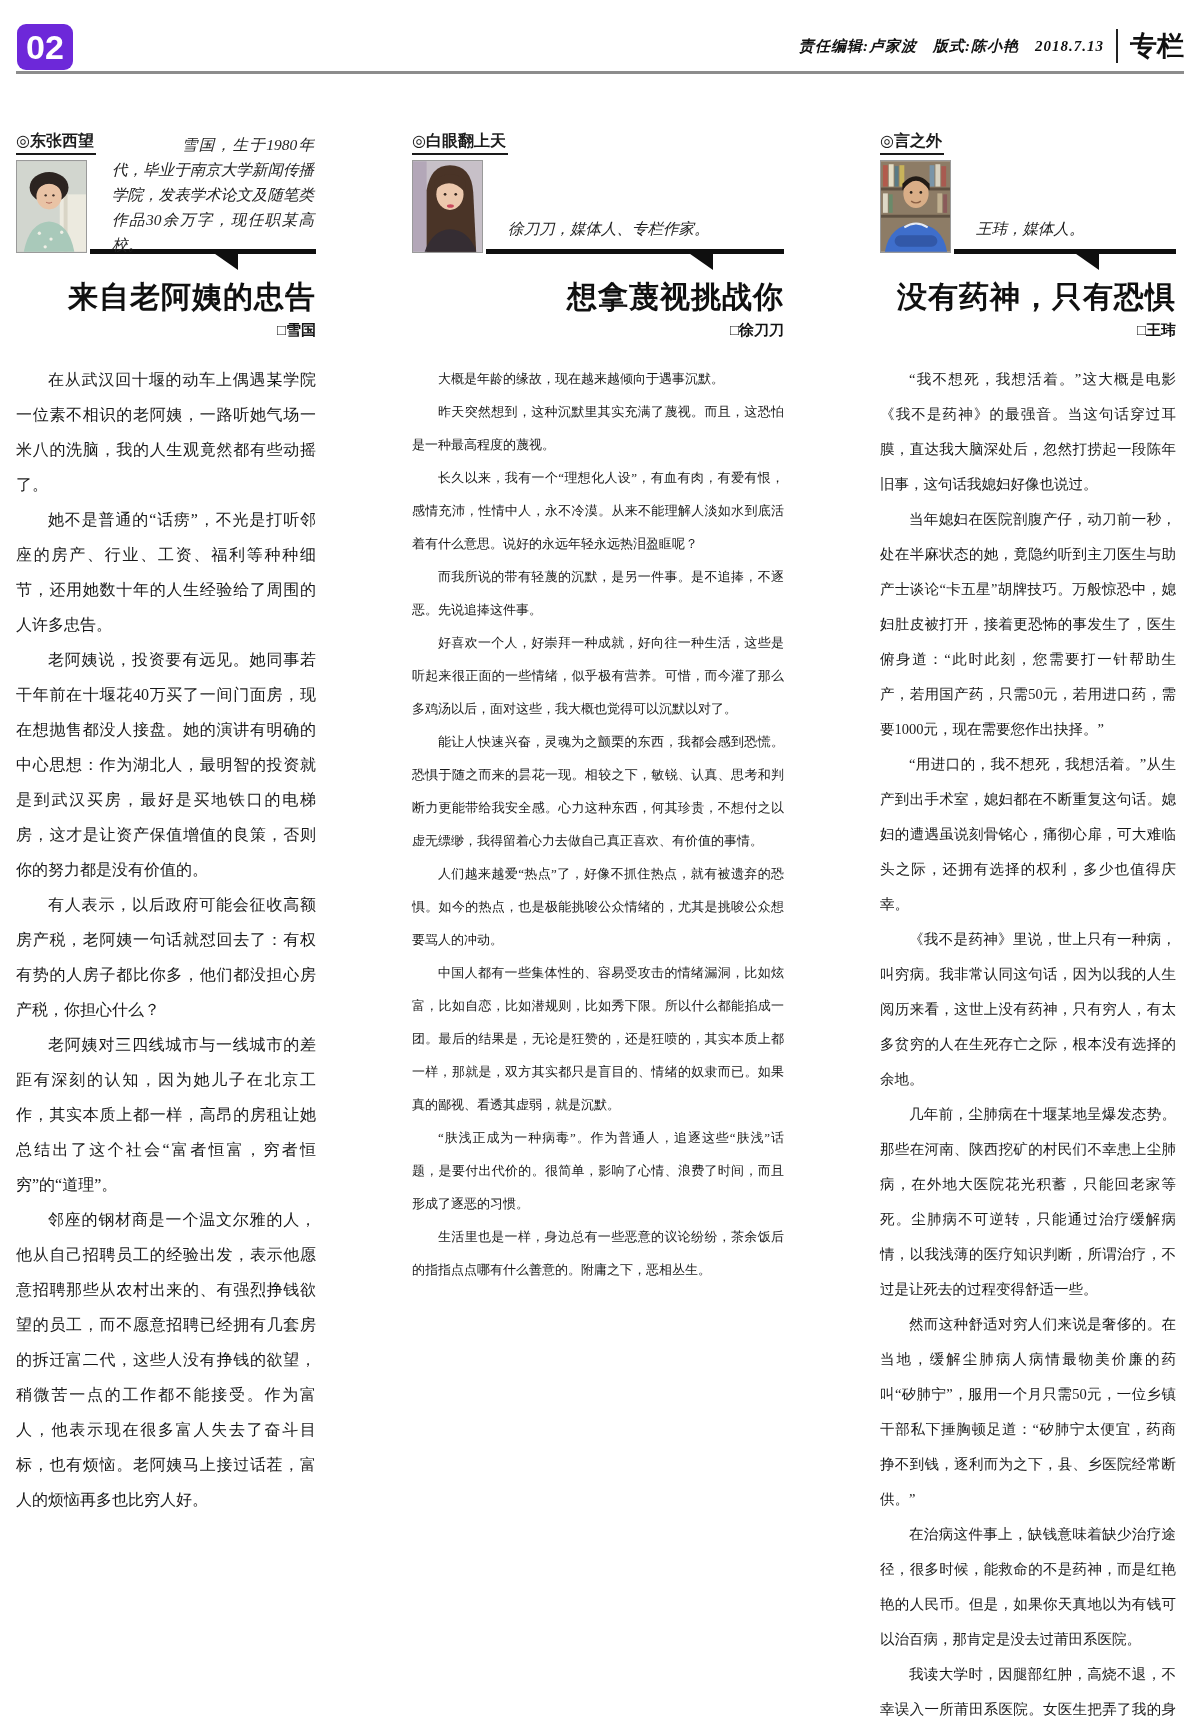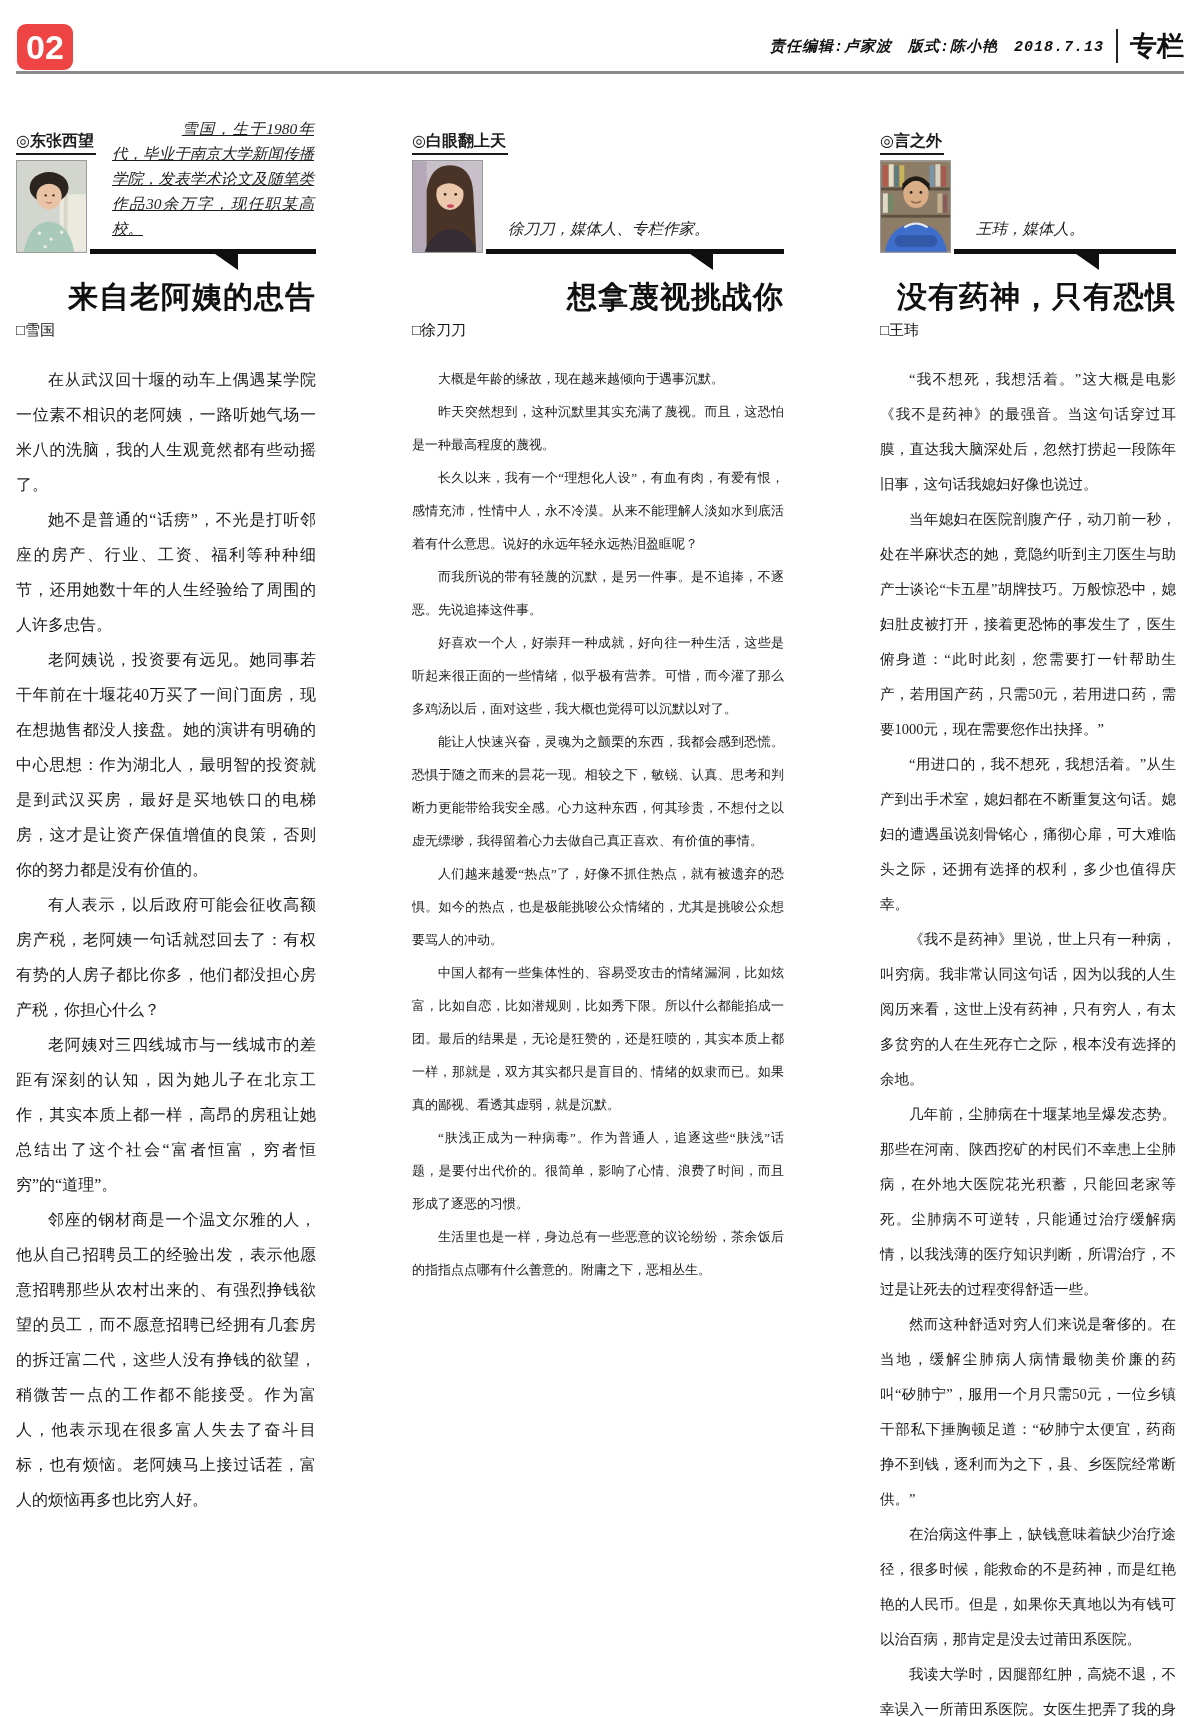--- a/index.html
+++ b/index.html
@@ -1,49 +1,49 @@
 <!DOCTYPE html>
 <html><head>
 <meta charset="utf-8">
 <style>
   html,body{margin:0;padding:0;background:#e9e9e9;}
   .page{position:relative;width:1200px;height:1717px;background:#ffffff;margin:0 auto;overflow:hidden;
         font-family:"Liberation Serif","DejaVu Serif",serif;color:#1c1c1c;}
 
   
-  .pagenum{position:absolute;left:17px;top:24px;width:56px;height:46px;background:#ef4444;border-radius:9px;
+  .pagenum{position:absolute;left:17px;top:24px;width:56px;height:46px;background:#6d28d9;border-radius:9px;
            color:#fff;display:flex;align-items:center;justify-content:center;
            font-family:"Liberation Sans","DejaVu Sans",sans-serif;font-weight:bold;font-size:34px;}
   .masthead{position:absolute;right:16px;top:28px;display:flex;align-items:center;gap:12px;}
-  .edition{font-family:Liberation Mono, monospace;font-weight:bold;font-style:italic;
+  .edition{font-family:Liberation Serif, serif;font-weight:bold;font-style:italic;
            font-size:15px;letter-spacing:1px;color:#111;}
   .mast-divider{width:2px;height:34px;background:#222;}
   .section-name{font-family:"Liberation Sans","DejaVu Sans",sans-serif;font-weight:bold;font-size:27px;color:#111;}
   .rule{position:absolute;top:71px;left:16px;right:16px;height:3px;background:#8c8c8c;}
 
   
   .content{position:absolute;top:132px;left:16px;display:grid;grid-template-columns:300px 372px 296px;column-gap:96px;}
 
   .profile{display:flex;height:122px;position:relative;margin-bottom:4px;}
   .pleft{width:74px;flex:none;}
   .col-label{font-family:"Liberation Sans","DejaVu Sans",sans-serif;font-weight:bold;font-size:16px;
              white-space:nowrap;width:max-content;border-bottom:2px solid #1a1a1a;padding:0 2px 3px 0;line-height:1.1;}
   .photo{width:71px;height:93px;border:1px solid #9a9a9a;margin-top:5px;box-sizing:border-box;overflow:hidden;background:#ccc;}
   .photo svg{display:block;width:100%;height:100%;}
   .bubble{flex:1;border-bottom:5px solid #0f0f0f;position:relative;display:flex;flex-direction:column;
           justify-content:flex-end;padding:0 2px 8px 22px;}
-  .bubble.full{justify-content:flex-end;padding-top:0;text-decoration:underline;}
+  .bubble.full{justify-content:flex-start;padding-top:0;}
   .bio{margin:0;font-style:italic;font-size:15.5px;line-height:25px;text-align:justify;color:#222;}
   .bubble.full .bio{text-indent:4.5em;}
   .bubble .tail{position:absolute;bottom:-21px;width:0;height:0;
                 border-top:21px solid #0f0f0f;border-left:30px solid transparent;}
 
   .title{margin:26px 0 6px;text-align:right;font-family:"Liberation Sans","DejaVu Sans",sans-serif;
          font-weight:bold;font-size:30px;line-height:1.15;letter-spacing:1px;color:#101010;}
-  .byline{text-align:left;font-family:"Liberation Sans","DejaVu Sans",sans-serif;font-weight:normal;
+  .byline{text-align:right;font-family:"Liberation Sans","DejaVu Sans",sans-serif;font-weight:bold;
           font-size:15px;margin-bottom:22px;color:#111;}
 
   .body p{margin:0;text-align:justify;text-indent:2em;color:#191919;}
   .c1 .body p{font-size:16px;line-height:35px;}
   .c2 .body p{font-size:13px;line-height:33px;}
   .c3 .body p{font-size:14.5px;line-height:35px;}
 </style>
 </head>
 <body>
 

